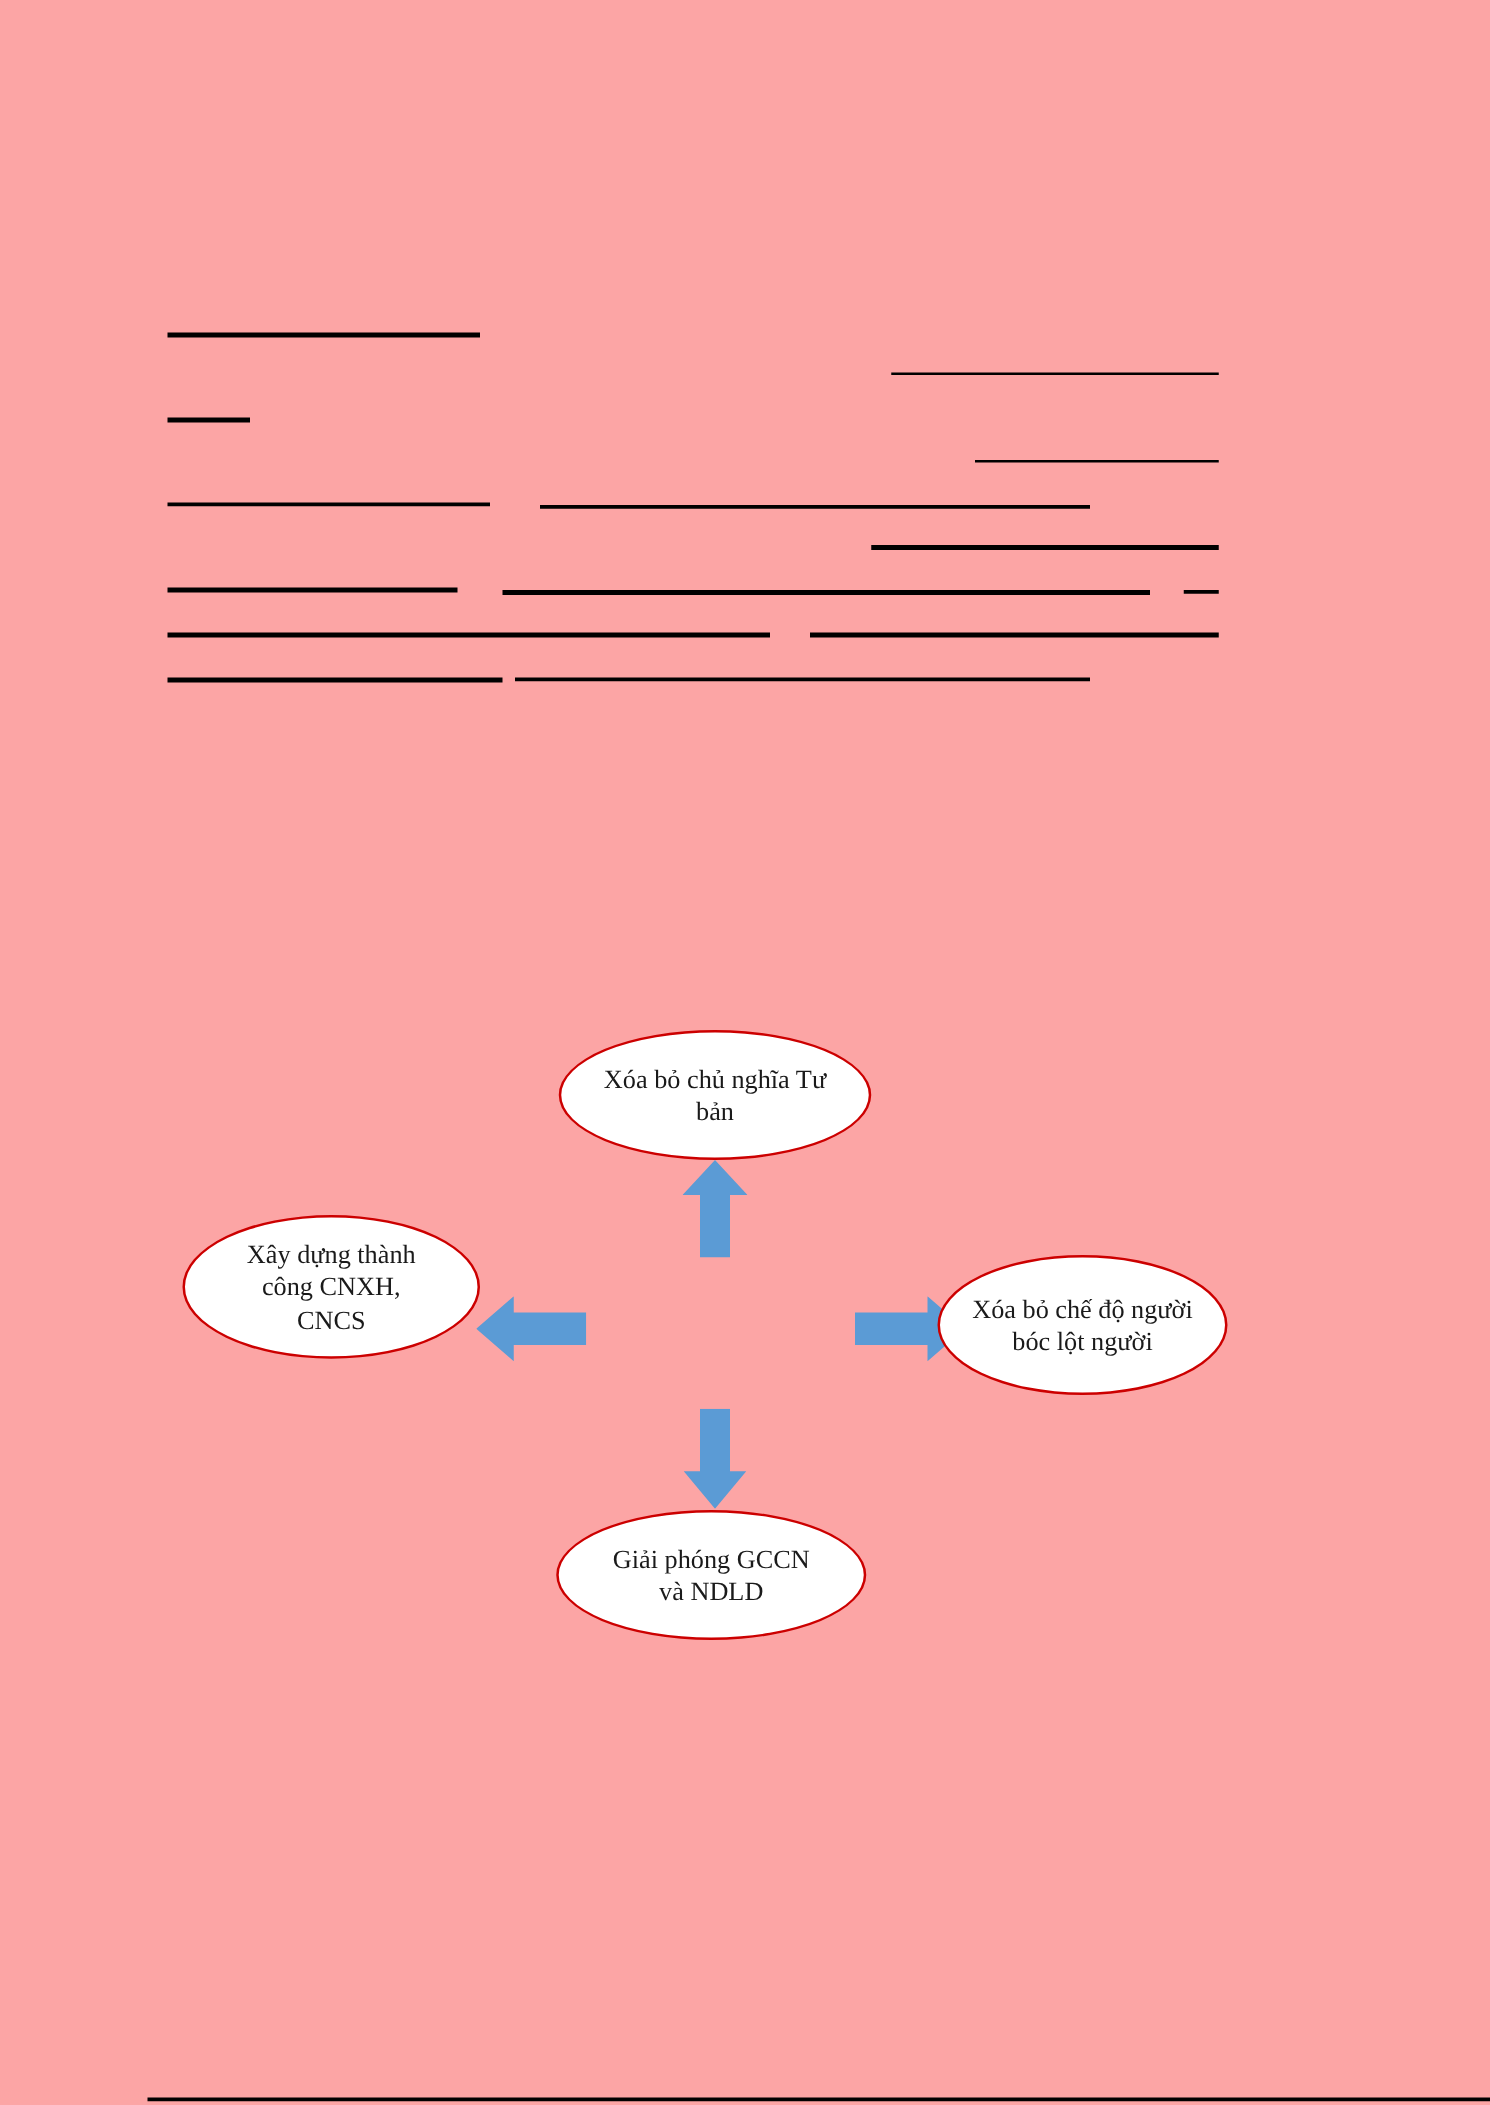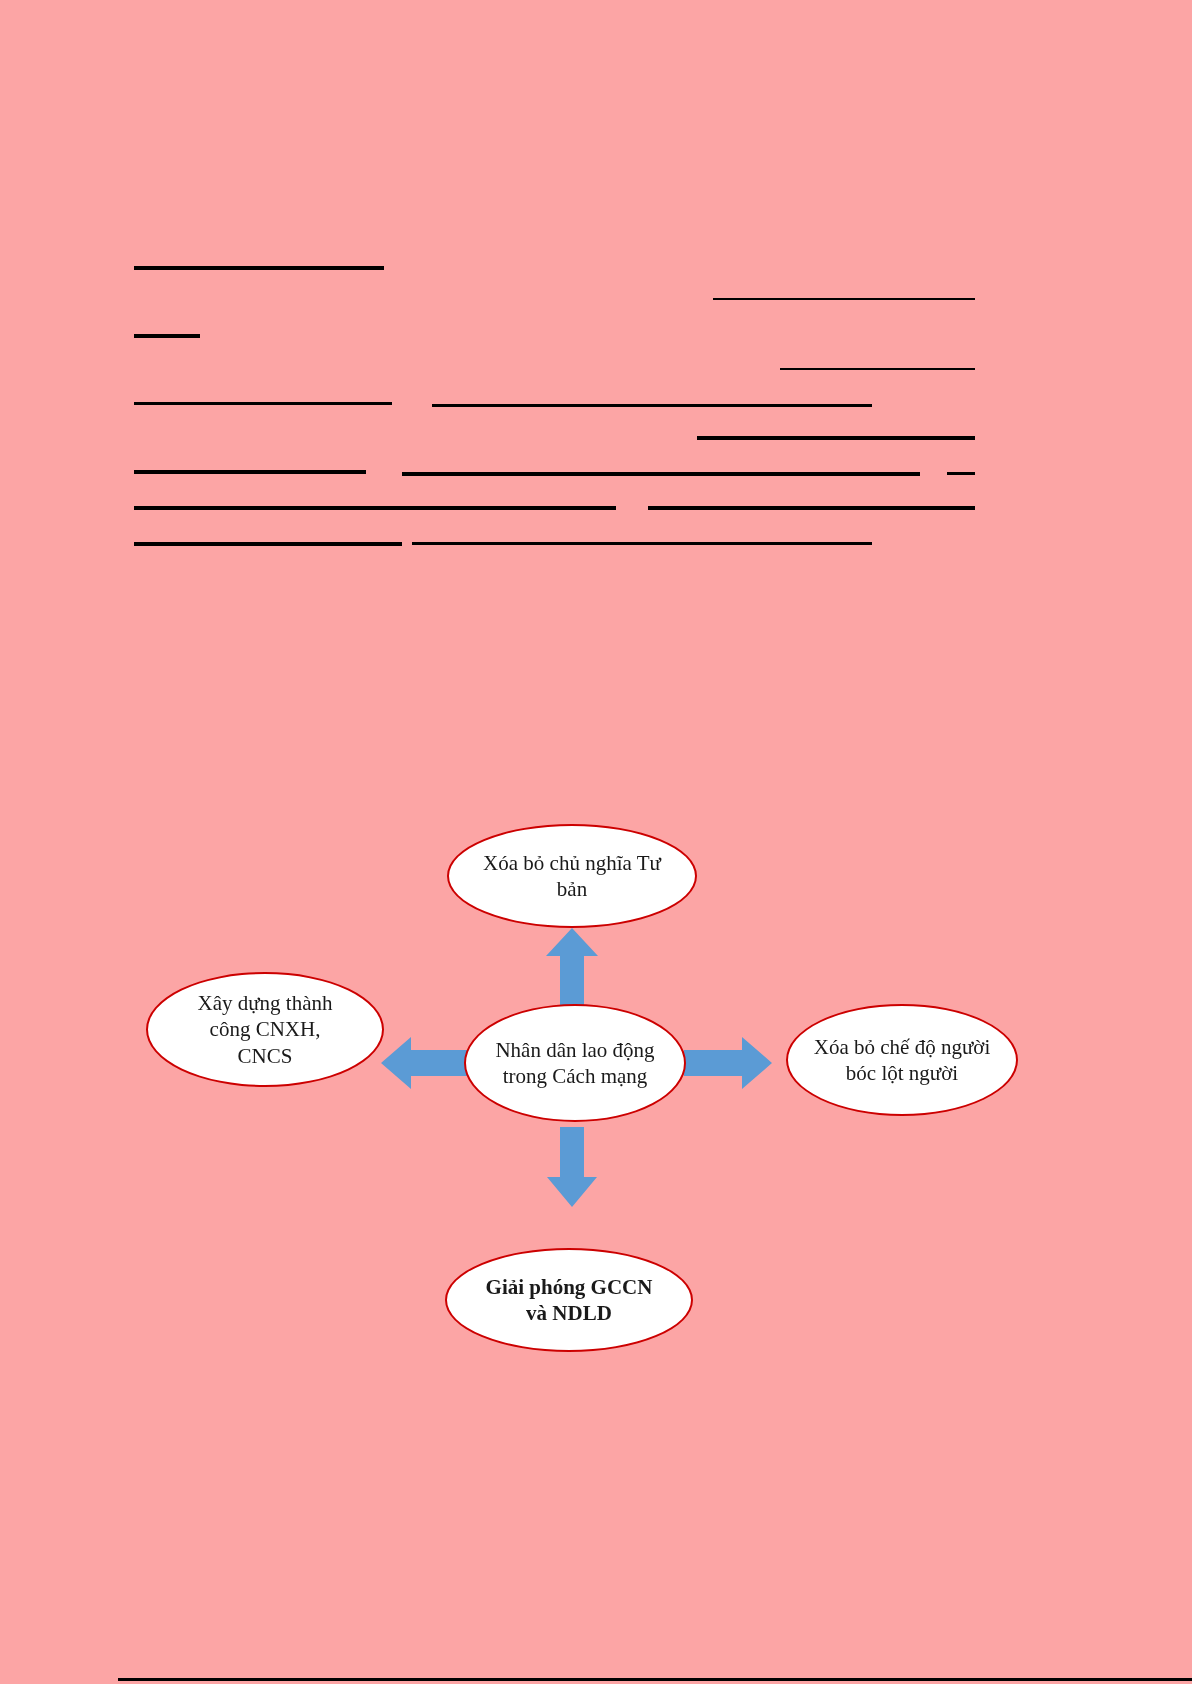--- a/index.html
+++ b/index.html
@@ -53,22 +53,22 @@
   }
   .node-label {
     display: block;
     white-space: pre-line;
   }
 
   
   .node-top    { left: 447px; top: 824px;  width: 250px; height: 104px; }
   .node-center { left: 464px; top: 1004px; width: 222px; height: 118px; }
   .node-left   { left: 146px; top: 972px; width: 238px; height: 115px; }
-  .node-right  { left: 786px; top: 1004px; width: 232px; height: 112px; }
-  .node-bottom { left: 445px; top: 1248px; width: 248px; height: 104px; font-weight: bold; }
+  .node-right  { left: 750px; top: 1004px; width: 232px; height: 112px; }
+  .node-bottom { left: 445px; top: 1208px; width: 248px; height: 104px; }
 
   
   .arrow {
     position: absolute;
     z-index: 2;
   }
   .arrow svg { display: block; }
 
   .arrow-up     { left: 546px; top: 928px;  width: 52px;  height: 78px;  }
   .arrow-down   { left: 547px; top: 1127px; width: 50px;  height: 80px;  }
@@ -122,24 +122,20 @@
       <svg viewBox="0 0 88 52" width="88" height="52" aria-hidden="true">
         <polygon points="88,26 58,0 58,13 0,13 0,39 58,39 58,52" fill="#5B9BD5"></polygon>
       </svg>
     </div>
 
     <div class="node node-top">
       <span class="node-label">Xóa bỏ chủ nghĩa Tư
 bản</span>
     </div>
 
-    <div class="node node-center">
-      <span class="node-label">Nhân dân lao động
-trong Cách mạng</span>
-    </div>
 
     <div class="node node-left">
       <span class="node-label">Xây dựng thành
 công CNXH,
 CNCS</span>
     </div>
 
     <div class="node node-right">
       <span class="node-label">Xóa bỏ chế độ người
 bóc lột người</span>

